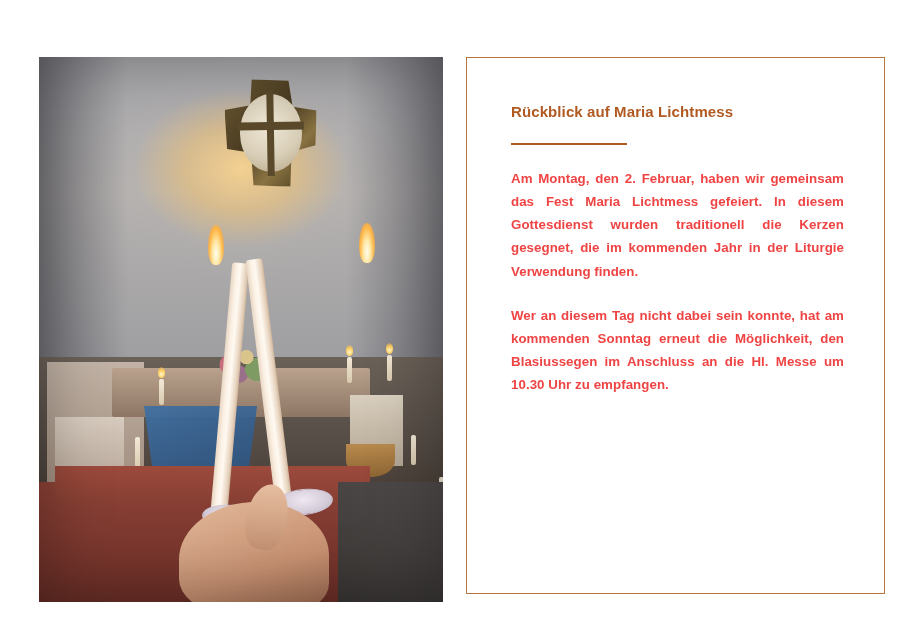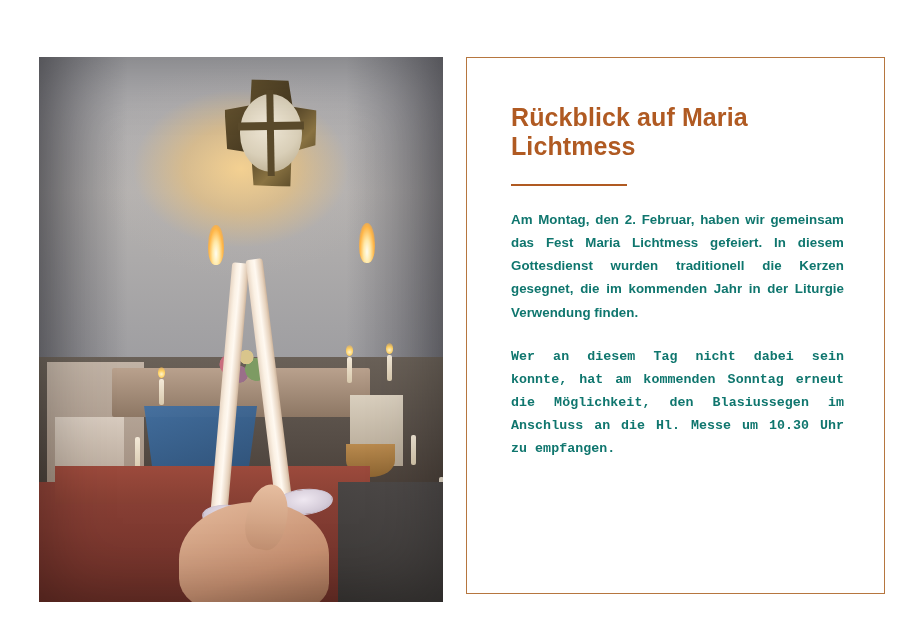--- a/index.html
+++ b/index.html
@@ -239,42 +239,42 @@
     width: 419px;
     height: 537px;
     border: 1px solid #b6763f;
     box-sizing: border-box;
     background: #ffffff;
   }
   .card-inner {
     padding: 45px 40px 0 44px;
   }
   .card-title {
-    font-size: 25px;
+    font-size: 15px;
     font-weight: bold;
     color: #b05a22;
     letter-spacing: .1px;
     margin: 0;
   }
   .rule {
     width: 116px;
     height: 2px;
     background: #b05a22;
     margin: 23px 0 22px 0;
   }
   .body-par {
     font-size: 13.3px;
     line-height: 1.74;
     font-weight: bold;
-    color: #0f766e;
+    color: #ef4444;
     text-align: justify;
     margin: 0 0 21px 0;
     letter-spacing: .05px;
   }
-  .body-par.last { margin-bottom: 30px; font-family: Liberation Mono, monospace; }
+  .body-par.last { margin-bottom: 30px; }
   .signature {
     font-size: 12.6px;
     color: #7c5540;
     font-weight: normal;
     margin: 0;
   }
 </style>
 </head>
 <body>
 

